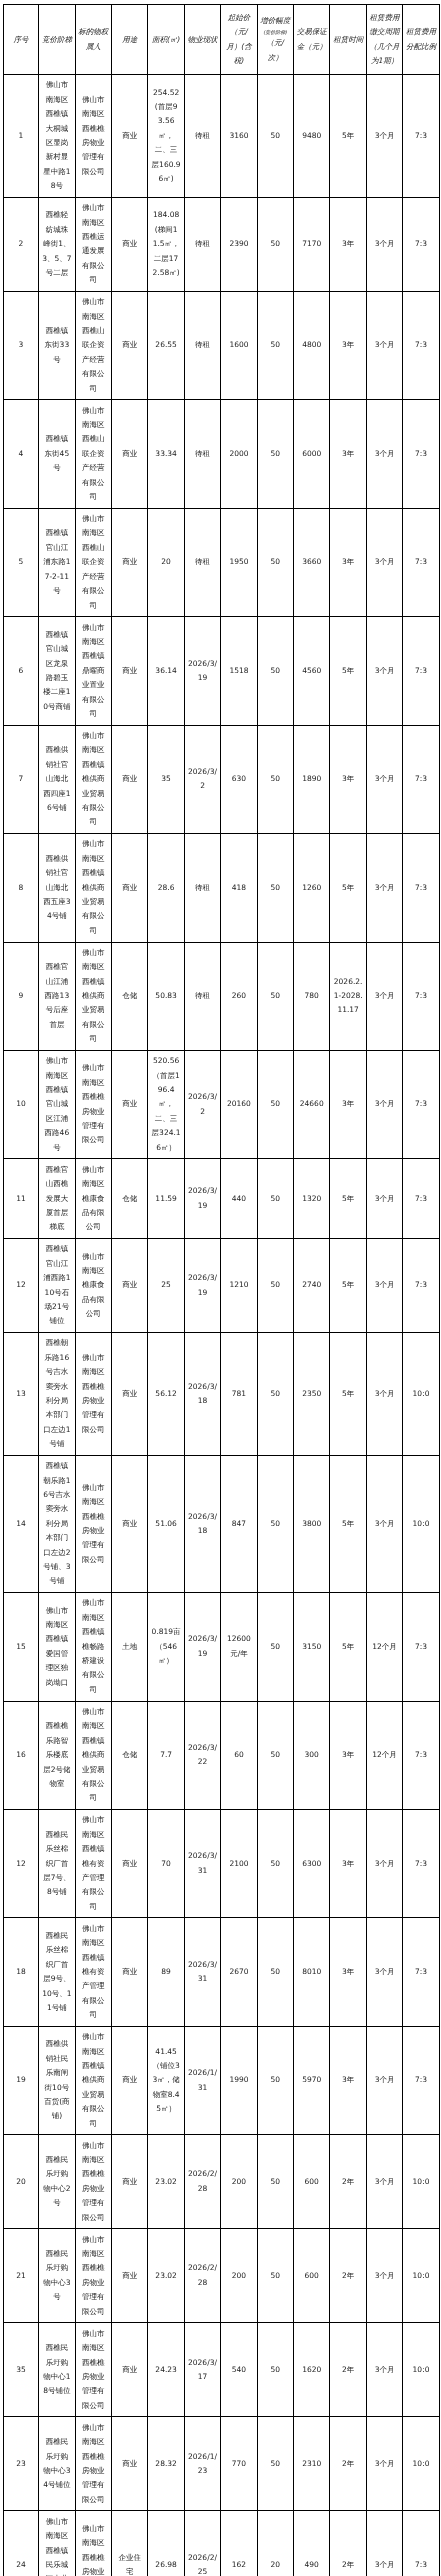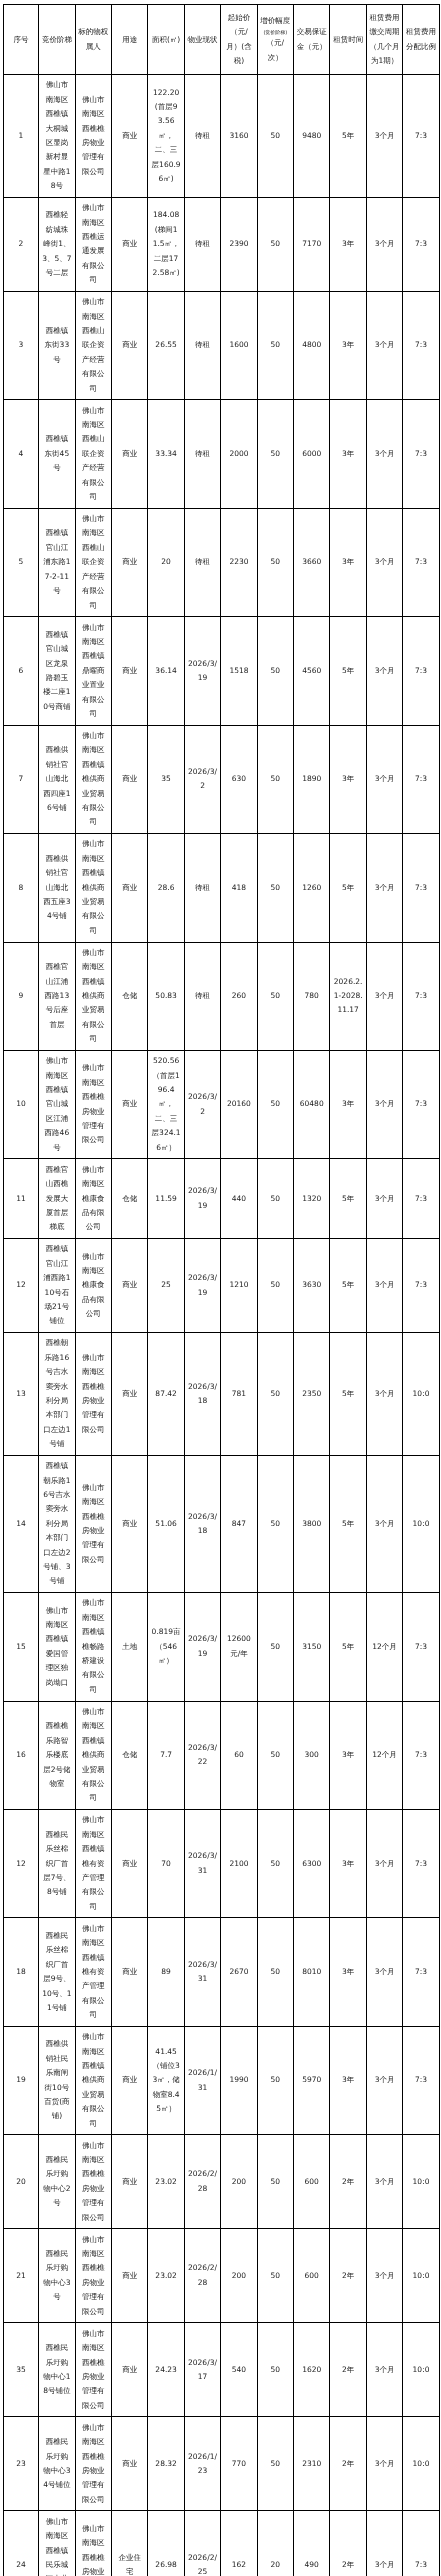--- a/index.html
+++ b/index.html
@@ -24,21 +24,21 @@
   }
   table.asset th, table.asset td {
     border: 0.6px solid #000;
     text-align: center;
     vertical-align: middle;
     padding: 3.3px 2.8px;
     font-weight: normal;
     word-break: break-all;
     overflow-wrap: break-word;
   }
-  table.asset th { padding: 5.5px 2.2px; }
+  table.asset th { padding: 5.5px 2.2px; font-style: italic; }
   .hsmall {
     font-size: 5px;
     display: block;
     line-height: 7.7px;
   }
   col.c-index { width: 35px; }
   col.c-std  { width: 36px; }
 </style>
 </head>
 <body>
@@ -74,21 +74,21 @@
           <th><span>租赁费用缴交周期（几个月为1期）</span></th>
           <th><span>租赁费用分配比例</span></th>
         </tr>
     </thead>
     <tbody>
         <tr>
           <td>1</td>
           <td>佛山市南海区西樵镇大桐城区显岗新村显星中路18号</td>
           <td>佛山市南海区西樵樵房物业管理有限公司</td>
           <td>商业</td>
-          <td>122.20(首层93.56㎡，二、三层160.96㎡)</td>
+          <td>254.52(首层93.56㎡，二、三层160.96㎡)</td>
           <td>待租</td>
           <td>3160</td>
           <td>50</td>
           <td>9480</td>
           <td>5年</td>
           <td>3个月</td>
           <td>7:3</td>
         </tr>
         <tr>
           <td>2</td>
@@ -132,21 +132,21 @@
           <td>3个月</td>
           <td>7:3</td>
         </tr>
         <tr>
           <td>5</td>
           <td>西樵镇官山江浦东路17-2-11号</td>
           <td>佛山市南海区西樵山联企资产经营有限公司</td>
           <td>商业</td>
           <td>20</td>
           <td>待租</td>
-          <td>2230</td>
+          <td>1950</td>
           <td>50</td>
           <td>3660</td>
           <td>3年</td>
           <td>3个月</td>
           <td>7:3</td>
         </tr>
         <tr>
           <td>6</td>
           <td>西樵镇官山城区龙泉路碧玉楼二座10号商铺</td>
           <td>佛山市南海区西樵镇鼎曜商业置业有限公司</td>
@@ -204,21 +204,21 @@
         </tr>
         <tr>
           <td>10</td>
           <td>佛山市南海区西樵镇官山城区江浦西路46号</td>
           <td>佛山市南海区西樵樵房物业管理有限公司</td>
           <td>商业</td>
           <td>520.56（首层196.4㎡，二、三层324.16㎡）</td>
           <td>2026/3/2</td>
           <td>20160</td>
           <td>50</td>
-          <td>60480</td>
+          <td>24660</td>
           <td>3年</td>
           <td>3个月</td>
           <td>7:3</td>
         </tr>
         <tr>
           <td>11</td>
           <td>西樵官山西樵发展大厦首层梯底</td>
           <td>佛山市南海区樵康食品有限公司</td>
           <td>仓储</td>
           <td>11.59</td>
@@ -232,31 +232,31 @@
         </tr>
         <tr>
           <td>12</td>
           <td>西樵镇官山江浦西路110号石场21号铺位</td>
           <td>佛山市南海区樵康食品有限公司</td>
           <td>商业</td>
           <td>25</td>
           <td>2026/3/19</td>
           <td>1210</td>
           <td>50</td>
-          <td>3630</td>
+          <td>2740</td>
           <td>5年</td>
           <td>3个月</td>
           <td>7:3</td>
         </tr>
         <tr>
           <td>13</td>
           <td>西樵朝乐路16号吉水窦旁水利分局本部门口左边1号铺</td>
           <td>佛山市南海区西樵樵房物业管理有限公司</td>
           <td>商业</td>
-          <td>87.42</td>
+          <td>56.12</td>
           <td>2026/3/18</td>
           <td>781</td>
           <td>50</td>
           <td>2350</td>
           <td>5年</td>
           <td>3个月</td>
           <td>10:0</td>
         </tr>
         <tr>
           <td>14</td>

